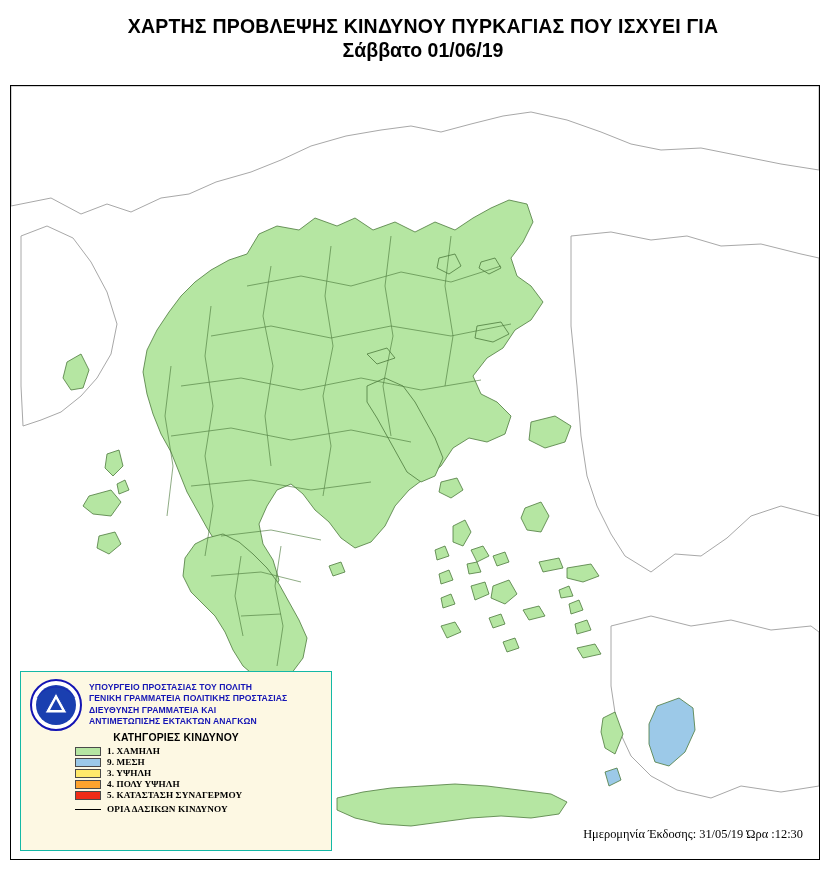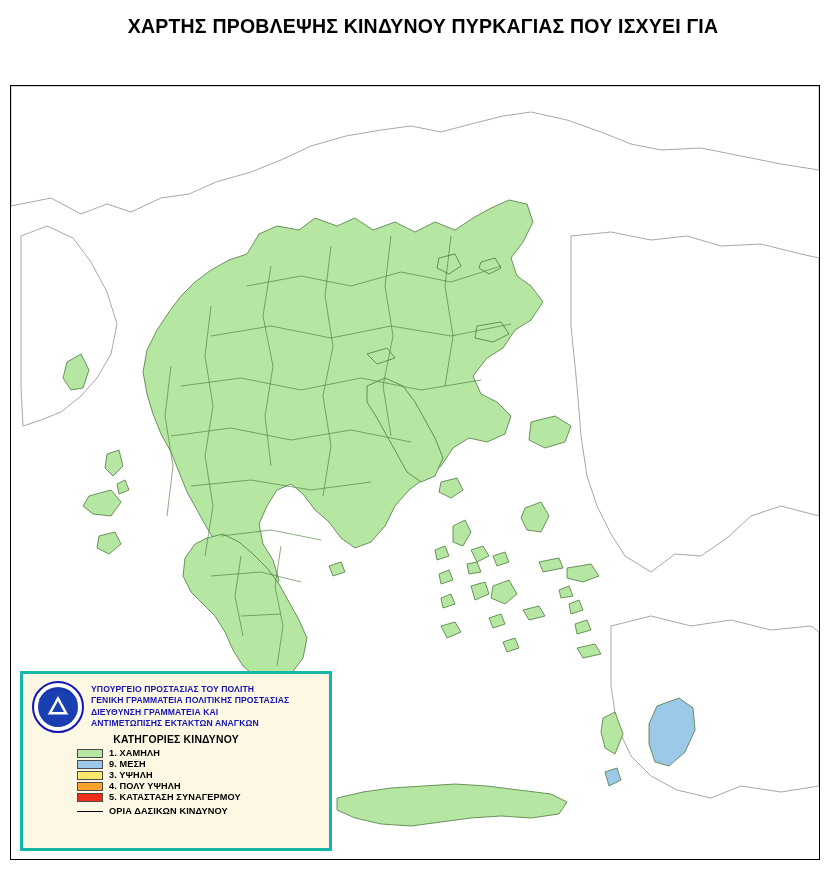--- a/index.html
+++ b/index.html
@@ -56,21 +56,21 @@
   }
 
   
   .legend-box {
     position: absolute;
     left: 9px;
     bottom: 8px;
     width: 312px;
     height: 180px;
     background: #fdf8e3;
-    border: 3px solid #14b8a6;
+    border: 1px solid #14b8a6;
     padding: 6px 8px 6px 8px;
   }
   .legend-head {
     display: flex;
     align-items: flex-start;
     gap: 6px;
   }
   .emblem {
     width: 54px;
     height: 54px;
@@ -91,20 +91,21 @@
   .legend-title {
     text-align: center;
     font-size: 10.4px;
     font-weight: bold;
     color: #000;
     margin-bottom: 3px;
     letter-spacing: 0.2px;
   }
   .legend-items {
     padding-left: 46px;
+    font-family: Liberation Serif, serif;
   }
   .legend-row {
     display: flex;
     align-items: center;
     gap: 6px;
     margin-bottom: 1px;
   }
   .swatch {
     width: 26px;
     height: 9px;
@@ -148,20 +149,21 @@
     font-size: 12.4px;
     color: #000;
     line-height: 1.7;
   }
 </style>
 </head>
 <body>
 
 <div class="title-block">
   <div class="title-line1">ΧΑΡΤΗΣ ΠΡΟΒΛΕΨΗΣ ΚΙΝΔΥΝΟΥ ΠΥΡΚΑΓΙΑΣ ΠΟΥ ΙΣΧΥΕΙ ΓΙΑ</div>
+  <div class="title-line2">Σάββατο 01/06/19</div>
 </div>
 
 <div class="map-frame">
 
   <svg class="map-svg" viewBox="0 0 808 773">
 
     <g stroke="#a8a8a8" stroke-width="1" fill="#ffffff">
       <path d="M0,120 L40,112 L70,128 L96,118 L120,126 L150,112 L178,108 L205,96 L240,86 L270,74 L300,60 L335,50 L370,44 L400,40 L430,46 L460,38 L492,30 L520,26 L556,34 L590,46 L620,58 L650,64 L690,62 L730,70 L770,78 L808,84 L808,0 L0,0 Z"></path>
       <path d="M560,150 L600,146 L640,154 L676,150 L710,160 L750,158 L790,168 L808,172 L808,430 L770,420 L740,430 L716,452 L690,470 L664,468 L640,486 L614,470 L600,448 L586,420 L576,390 L570,350 L566,300 L560,240 Z"></path>
       <path d="M600,540 L640,530 L680,540 L720,534 L760,544 L800,540 L808,546 L808,700 L770,706 L730,700 L700,712 L666,704 L640,690 L620,670 L606,640 L600,600 Z"></path>
@@ -282,15 +284,16 @@
         <span class="legend-label">5. ΚΑΤΑΣΤΑΣΗ ΣΥΝΑΓΕΡΜΟΥ</span>
       </div>
       <div class="legend-row boundary">
         <span class="line-swatch"></span>
         <span class="legend-label">ΟΡΙΑ ΔΑΣΙΚΩΝ ΚΙΝΔΥΝΟΥ</span>
       </div>
     </div>
   </div>
 
   <div class="credits">
+    <div>Ημερομηνία Έκδοσης: 31/05/19  Ώρα :12:30</div>
   </div>
 
 </div>
 
 </body></html>

